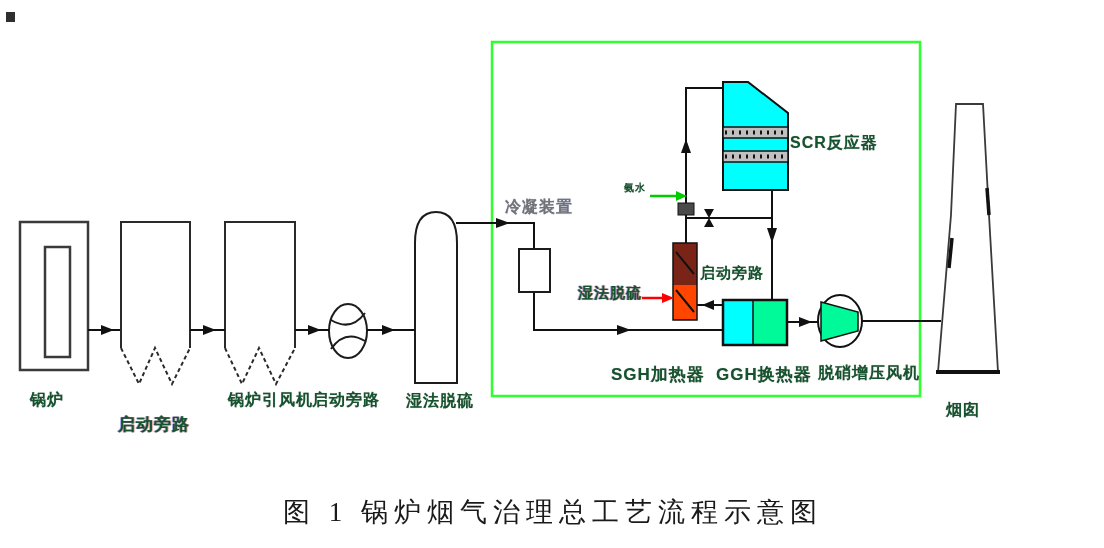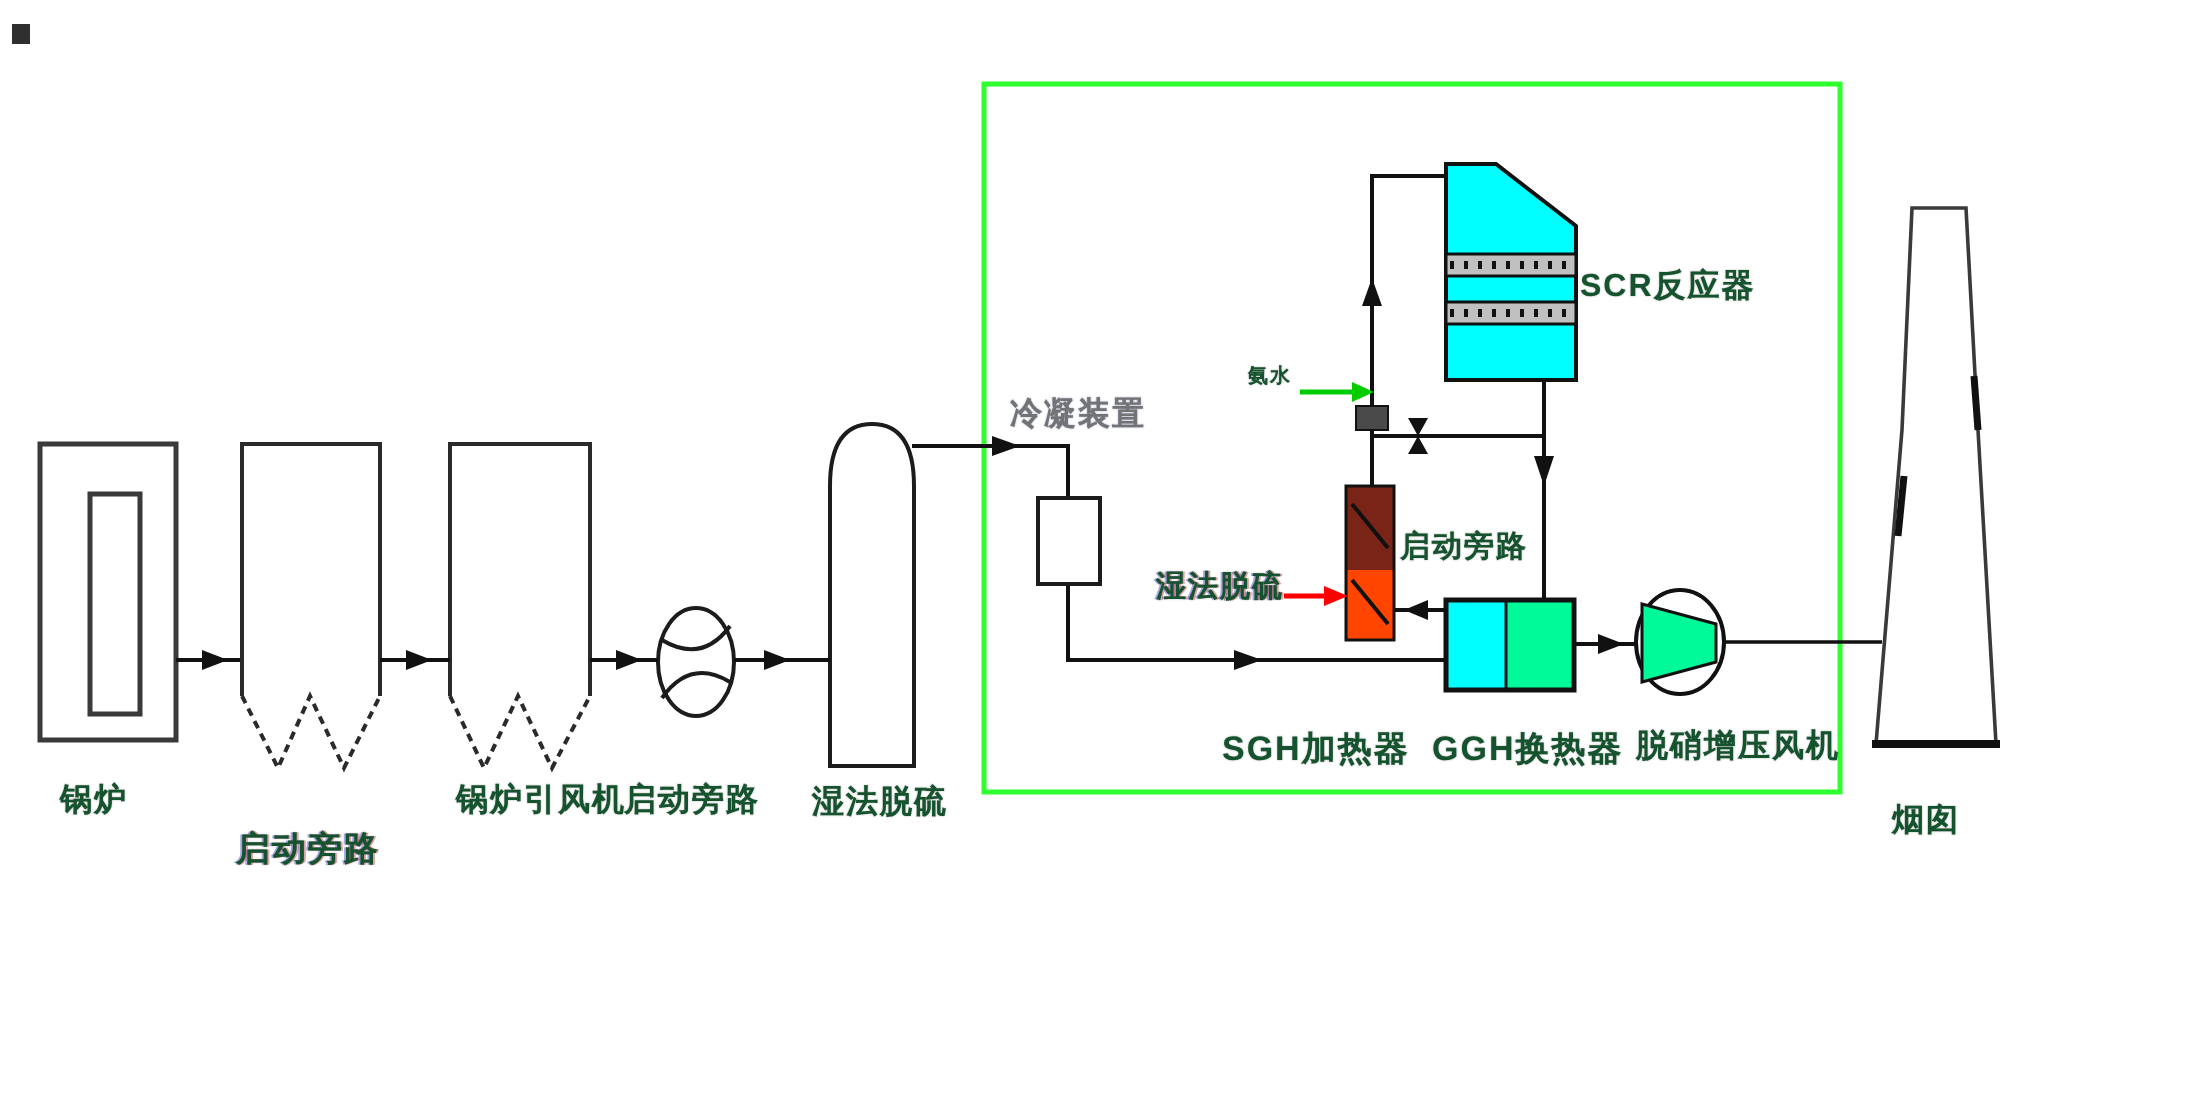--- a/index.html
+++ b/index.html
@@ -173,13 +173,14 @@
   <div class="lbl fringe" style="left:578px;top:284px;font-size:15px;">湿法脱硫</div>
 
   <div class="lbl" style="left:611px;top:363px;font-size:17px;">SGH加热器</div>
 
   <div class="lbl" style="left:716px;top:363px;font-size:17px;">GGH换热器</div>
 
   <div class="lbl" style="left:818px;top:363px;font-size:16px;">脱硝增压风机</div>
 
   <div class="lbl" style="left:946px;top:400px;font-size:16px;">烟囱</div>
 
+  <div id="caption">图 1 锅炉烟气治理总工艺流程示意图</div>
 </div>
 
 </body></html>

